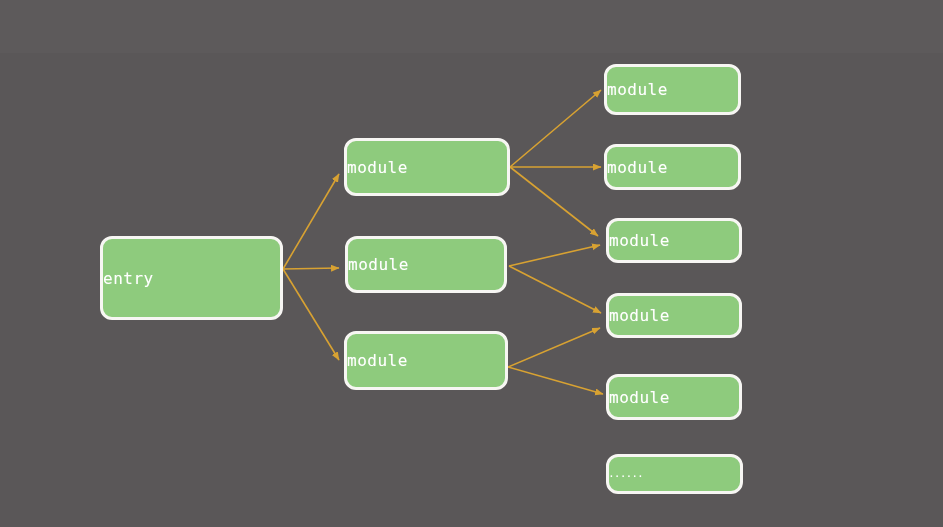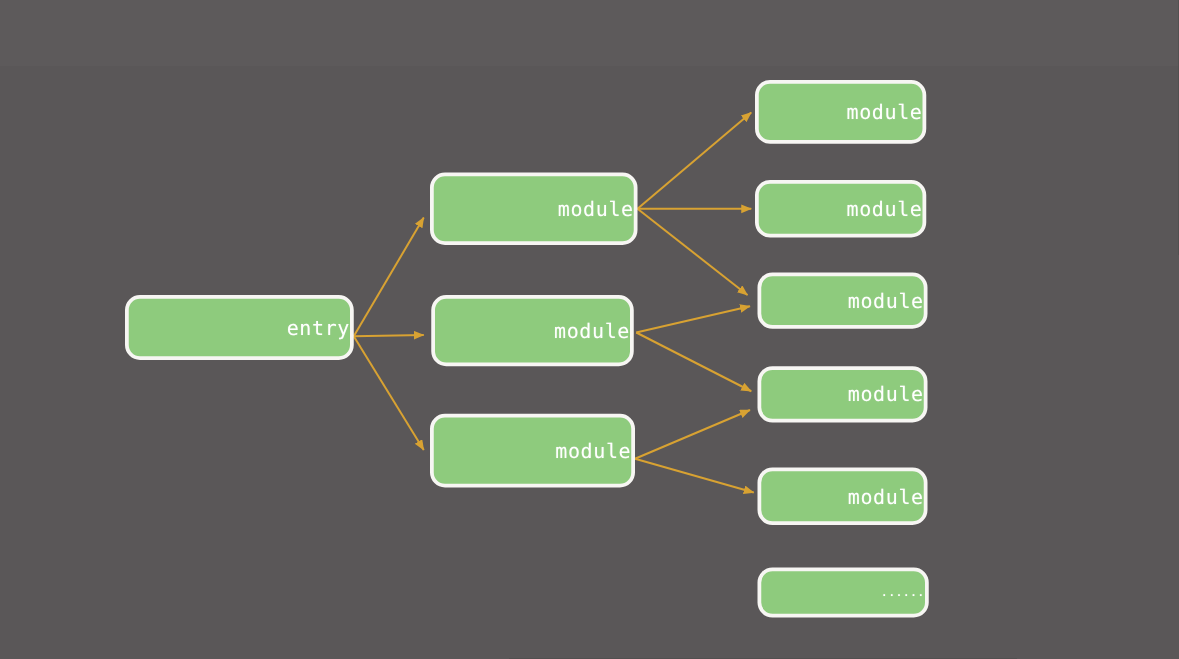--- a/index.html
+++ b/index.html
@@ -30,21 +30,21 @@
   }
   .node {
     position: absolute;
     z-index: 2;
     box-sizing: border-box;
     background: var(--node-fill, #8ecb7d);
     border: 3px solid var(--node-border, #f7f6f3);
     border-radius: 12px;
     display: flex;
     align-items: center;
-    justify-content: flex-end;
+    justify-content: flex-start;
   }
   .node .label {
     color: var(--node-text, #ffffff);
     font-family: "DejaVu Sans Mono", "Liberation Mono", monospace;
     font-size: 16px;
     letter-spacing: 0.5px;
     white-space: nowrap;
     text-shadow: 0 0 1px rgba(255,255,255,0.35);
   }
   .node.small .label {
@@ -83,21 +83,21 @@
         <line x1="510" y1="167" x2="601" y2="167" stroke="#d8a232" stroke-width="1.6" marker-end="url(#arrowhead)"></line>
         <line x1="510" y1="167" x2="598" y2="236" stroke="#d8a232" stroke-width="1.6" marker-end="url(#arrowhead)"></line>
         <line x1="509" y1="266" x2="600" y2="245" stroke="#d8a232" stroke-width="1.6" marker-end="url(#arrowhead)"></line>
         <line x1="509" y1="266" x2="601" y2="313" stroke="#d8a232" stroke-width="1.6" marker-end="url(#arrowhead)"></line>
         <line x1="508" y1="367" x2="600" y2="328" stroke="#d8a232" stroke-width="1.6" marker-end="url(#arrowhead)"></line>
         <line x1="508" y1="367" x2="603" y2="394" stroke="#d8a232" stroke-width="1.6" marker-end="url(#arrowhead)"></line>
       </g>
   </svg>
 
   <div id="node-layer">
-      <div class="node" style="left: 100px; top: 236px; width: 183px; height: 52px;">
+      <div class="node" style="left: 100px; top: 236px; width: 183px; height: 84px;">
         <span class="label">entry</span>
       </div>
       <div class="node" style="left: 344px; top: 138px; width: 166px; height: 58px;">
         <span class="label">module</span>
       </div>
       <div class="node" style="left: 345px; top: 236px; width: 162px; height: 57px;">
         <span class="label">module</span>
       </div>
       <div class="node" style="left: 344px; top: 331px; width: 164px; height: 59px;">
         <span class="label">module</span>

